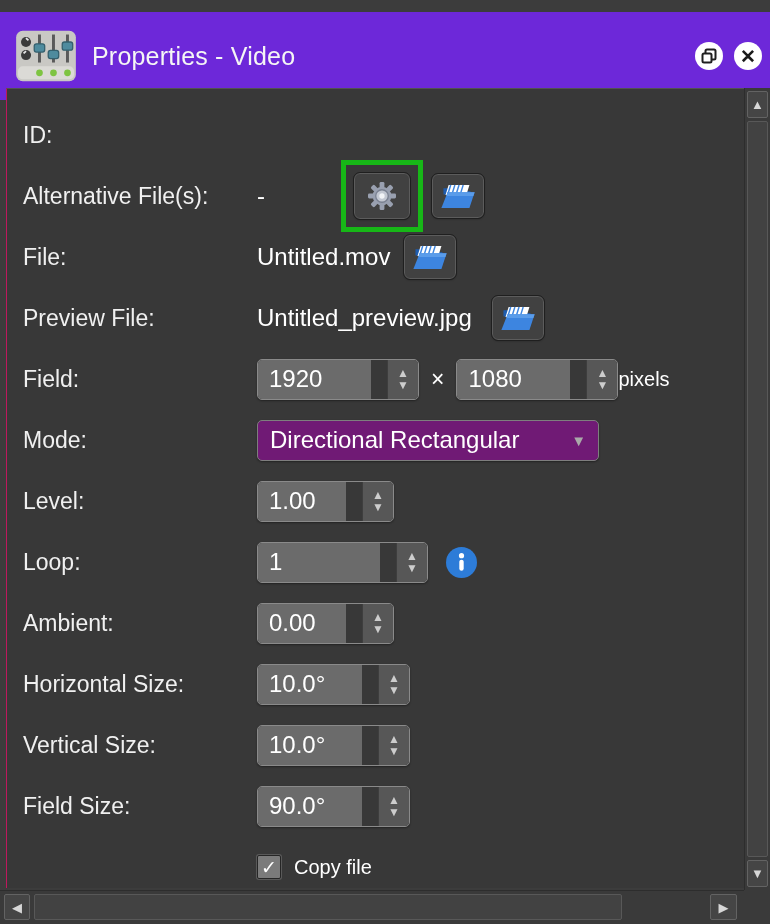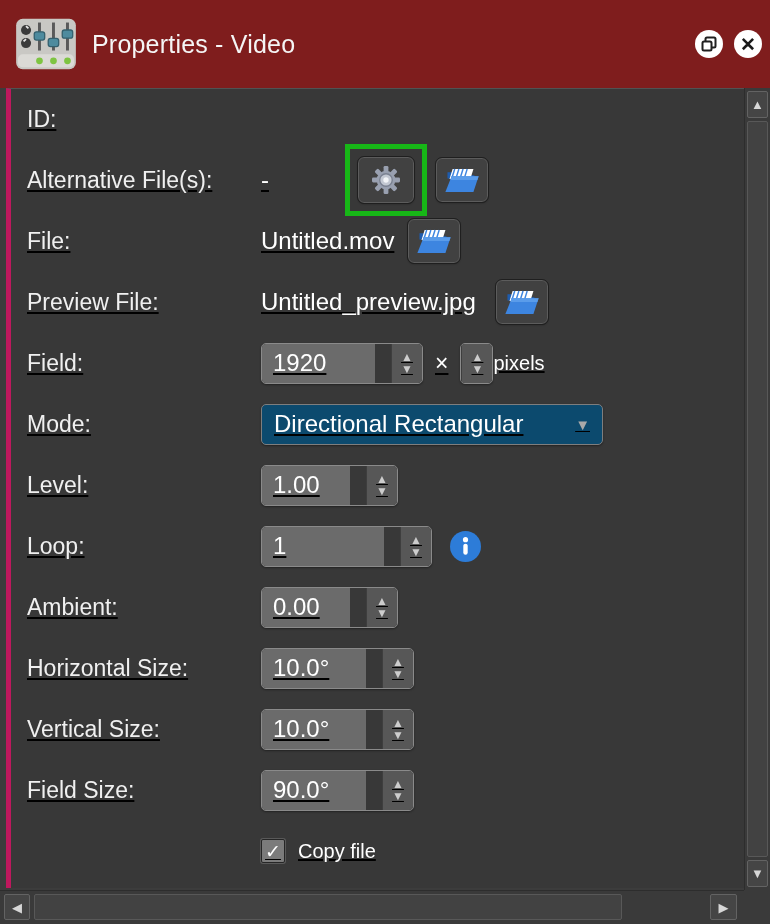--- a/index.html
+++ b/index.html
@@ -4,32 +4,32 @@
 <style>
   * { box-sizing: border-box; margin: 0; padding: 0; }
   html,body { width: 770px; height: 924px; }
   body {
     font-family: "Liberation Sans", sans-serif;
     background: #3c3c3c;
     position: relative;
     overflow: hidden;
   }
   
-  .titlebar { position: absolute; top: 0; left: 0; width: 770px; height: 88px; background: #7f1d1d; }
+  .titlebar { position: absolute; top: 12px; left: 0; width: 770px; height: 88px; background: #6d28d9; }
   .app-icon { position: absolute; left: 14px; top: 16px; width: 64px; height: 56px; }
   .title { position: absolute; left: 92px; top: 0; height: 88px; display: flex; align-items: center;
            color: #f5f5f5; font-size: 25px; letter-spacing: 0.2px; }
   .win-btn { position: absolute; top: 30px; width: 28px; height: 28px; border-radius: 50%;
              background: #ffffff; display: flex; align-items: center; justify-content: center; cursor: pointer; }
   .win-btn.float { right: 47px; }
   .win-btn.close { right: 8px; color: #1a1a1a; font-size: 19px; font-weight: bold; }
   
   .content { position: absolute; top: 88px; left: 6px; width: 738px; height: 800px;
-             background: #383838; border-top: 1px solid #525252; border-left: 5px solid #be185d;
-             padding: 8px 0 0 16px; overflow: hidden; text-decoration: underline; }
+             background: #383838; border-top: 1px solid #525252; border-left: 1px solid #be185d;
+             padding: 24px 0 0 16px; overflow: hidden; }
   .row { display: flex; align-items: center; height: 44px; margin-bottom: 17px; }
   .row .label { width: 234px; flex: 0 0 234px; color: #f0f0f0; font-size: 23px; }
   .plain-value { color: #ffffff; font-size: 24px; }
   
   .text-input { width: 284px; height: 40px; background: #6f6f6f; border: 1px solid #262626;
                 border-radius: 4px; color: #ffffff; font-size: 24px; padding: 0 11px;
                 font-family: "Liberation Sans", sans-serif;
                 box-shadow: inset 0 2px 2px rgba(0,0,0,0.25), 0 0 0 1px rgba(130,130,130,0.35); }
   
   .icon-btn { width: 52px; height: 44px; background: #414141; border: 1px solid #5c5c5c;
@@ -45,21 +45,21 @@
                display: flex; flex-direction: column; align-items: center; justify-content: center;
                gap: 2px; cursor: pointer; }
   .tri { color: #cdcdcd; font-size: 12px; line-height: 10px; display: block; }
   .w-size  .spin-value { width: 113px; }
   .w-level .spin-value { width: 88px; }
   .w-loop  .spin-value { width: 122px; }
   .w-angle .spin-value { width: 104px; }
   .x-sep { color: #ffffff; font-size: 23px; margin: 0 12px; }
   .unit { color: #ffffff; font-size: 20px; }
   
-  .dropdown { width: 342px; height: 41px; background: #0c4a6e; border: 1px solid #7e7e7e;
+  .dropdown { width: 342px; height: 41px; background: #701a75; border: 1px solid #7e7e7e;
               border-radius: 5px; display: flex; align-items: center; padding: 0 12px;
               color: #ffffff; font-size: 24px; cursor: pointer; box-shadow: 0 1px 2px rgba(0,0,0,0.4); justify-content: flex-end; }
   .dropdown .dd-arrow { margin-left: auto; color: #a9a9a9; font-size: 15px; }
   
   .info-icon { width: 31px; height: 31px; border-radius: 50%; background: #2d7cd8; margin-left: 18px;
                display: flex; align-items: center; justify-content: center; flex: 0 0 auto; cursor: pointer; }
   
   .checkbox-row { margin-left: 234px; display: flex; align-items: center; }
   .checkbox { width: 24px; height: 24px; background: #7b7b7b; border: 1px solid #262626;
               border-radius: 2px; display: flex; align-items: center; justify-content: center;
@@ -204,20 +204,21 @@
     <div class="label">Field:</div>
     <div class="spinbox w-size">
       <div class="spin-value">1920</div>
       <div class="spin-btns">
         <span class="tri">▲</span>
         <span class="tri">▼</span>
       </div>
     </div>
     <span class="x-sep">×</span>
     <div class="spinbox w-size">
+      <div class="spin-value">1080</div>
       <div class="spin-btns">
         <span class="tri">▲</span>
         <span class="tri">▼</span>
       </div>
     </div>
     <span class="unit">pixels</span>
   </div>
 
   <div class="row">
     <div class="label">Mode:</div>

